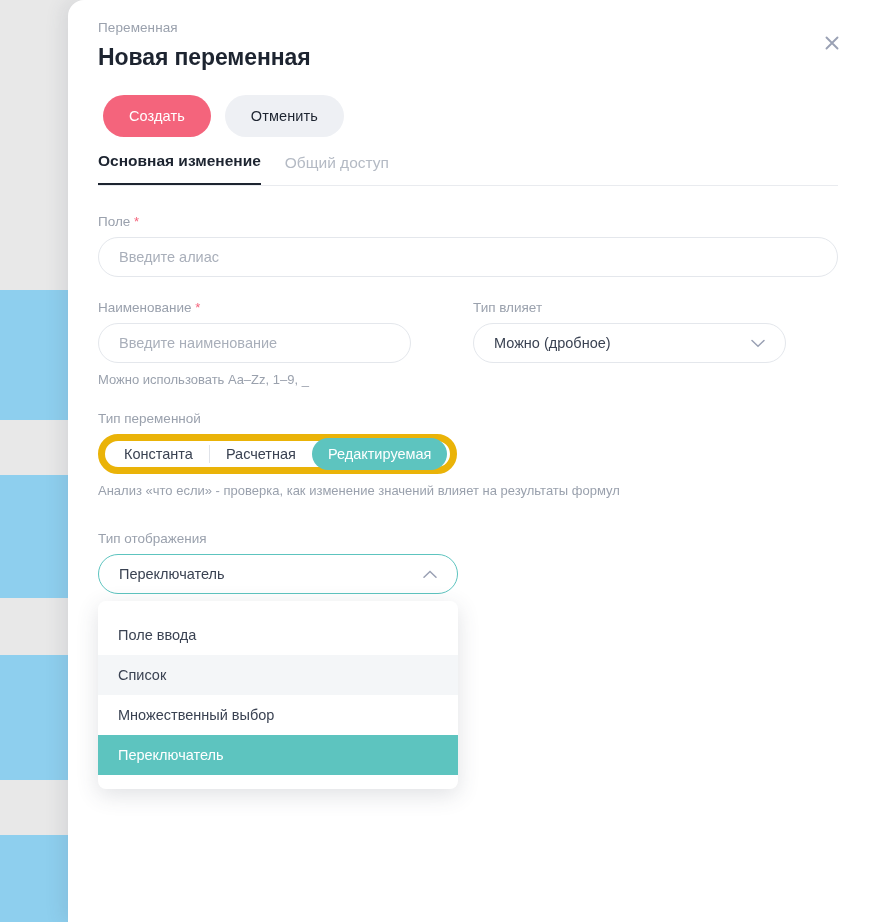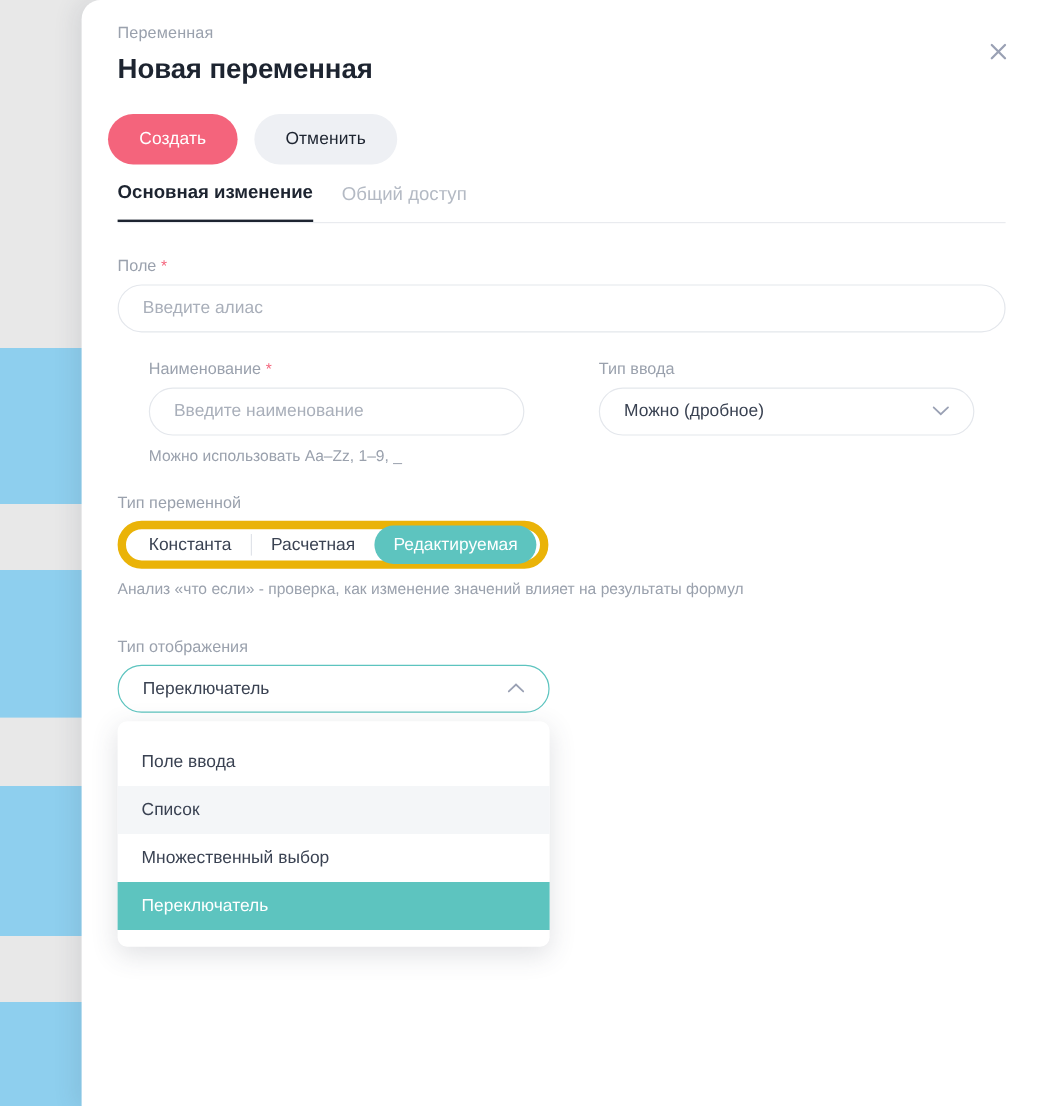--- a/index.html
+++ b/index.html
@@ -36,21 +36,21 @@
     font-size: 23px; font-weight: bold; color: #1d2430; letter-spacing: -.1px;
   }
   #close-btn {
     position: absolute; right: 32px; top: 30px;
     width: 26px; height: 26px; cursor: pointer;
     display: flex; align-items: center; justify-content: center;
   }
   #close-btn svg { display: block; }
 
   
-  .actions { position: absolute; left: 22px; top: 95px; display: flex; gap: 14px; }
+  .actions { position: absolute; left: 35px; top: 95px; display: flex; gap: 14px; }
   .btn {
     border: none; border-radius: 21px; height: 42px;
     font-family: inherit; font-size: 14.5px; cursor: pointer;
     padding: 0 26px; letter-spacing: .1px;
   }
   .btn-primary { background: #f4647c; color: #ffffff; }
   .btn-secondary { background: #eef0f4; color: #1d2430; }
 
   
   .tabs {
@@ -70,21 +70,21 @@
   .input, .select {
     height: 40px; border: 1px solid #e4e7ec; border-radius: 20px;
     background: #fff; font-family: inherit; font-size: 14.5px;
     color: #3a4252; padding: 0 20px; width: 100%;
     display: flex; align-items: center;
   }
   .input::placeholder { color: #a9afba; }
   .hint { font-size: 13px; color: #9aa1ad; margin-top: 9px; }
 
   #row-alias { position: absolute; left: 30px; top: 214px; width: 740px; }
-  #row-two { position: absolute; left: 30px; top: 300px; width: 740px; display: flex; gap: 62px; justify-content: center; }
+  #row-two { position: absolute; left: 30px; top: 300px; width: 740px; display: flex; gap: 62px; }
   #row-two > div { width: 313px; }
 
   #row-vartype { position: absolute; left: 30px; top: 411px; width: 740px; }
 
   
   .seg {
     display: inline-flex; align-items: center;
     border: 7px solid #eab308; border-radius: 21px; height: 40px;
     padding: 3px; background: #fff;
   }
@@ -159,21 +159,21 @@
       <div>
         <label class="field-label">
           <span>Наименование</span>
           <span class="req">*</span>
         </label>
         <input class="input" placeholder="Введите наименование" style="">
         <div class="hint">Можно использовать Aa–Zz, 1–9, _</div>
       </div>
 
       <div>
-        <label class="field-label">Тип ввода</label>
+        <label class="field-label">Тип влияет</label>
         <div class="select">
           <span class="select-val">Можно (дробное)</span>
           <span class="chev">
             <svg width="14" height="9" viewBox="0 0 14 9" aria-hidden="true">
               <path d="M1 1.5 L7 7.2 L13 1.5" stroke="#9aa1b4" stroke-width="1.5" fill="none" stroke-linecap="round"></path>
             </svg>
           </span>
         </div>
       </div>
     </div>

